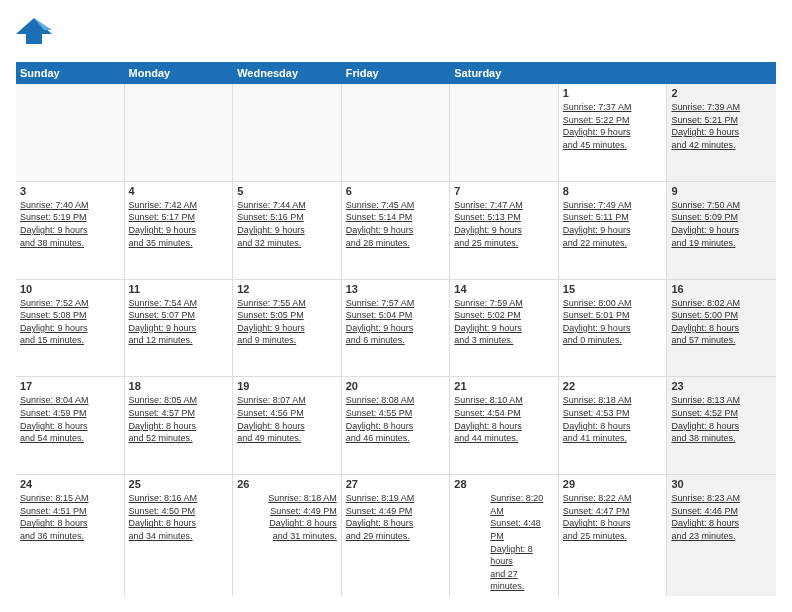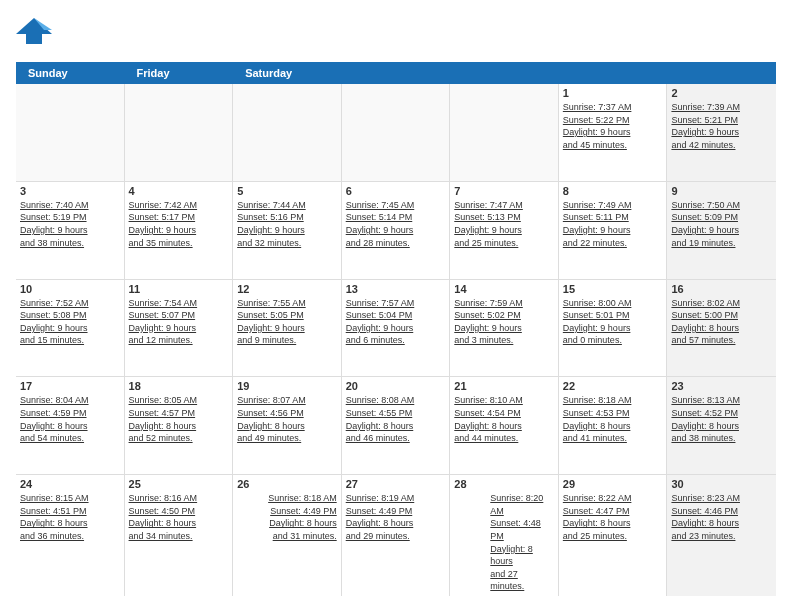--- a/index.html
+++ b/index.html
@@ -42,21 +42,21 @@
     }
     .cal-header {
       display: grid;
       grid-template-columns: repeat(7, 1fr);
       background: #1a6fb5;
     }
     .cal-header-cell {
       color: #fff;
       font-size: 11px;
       font-weight: bold;
-      padding: 5px 12px;
+      padding: 5px 4px;
       text-align: left;
     }
     .cal-body {
       flex: 1;
       display: flex;
       flex-direction: column;
     }
     .cal-row {
       display: grid;
       grid-template-columns: repeat(7, 1fr);
@@ -139,20 +139,22 @@
     </div>
     <div class="title-block">
       <div class="month-title"></div>
       <div class="location"></div>
     </div>
   </div>
 
   <div class="calendar">
     <div class="cal-header">
     <div class="cal-header-cell">Sunday</div>
+        <div class="cal-header-cell">Monday</div>
+        <div class="cal-header-cell">Wednesday</div>
         <div class="cal-header-cell">Friday</div>
         <div class="cal-header-cell">Saturday</div>
       </div>
     <div class="cal-body">
     <div class="cal-row">
           <div class="cal-cell empty"></div>
           <div class="cal-cell empty"></div>
           <div class="cal-cell empty"></div>
           <div class="cal-cell empty"></div>
           <div class="cal-cell empty"></div>

